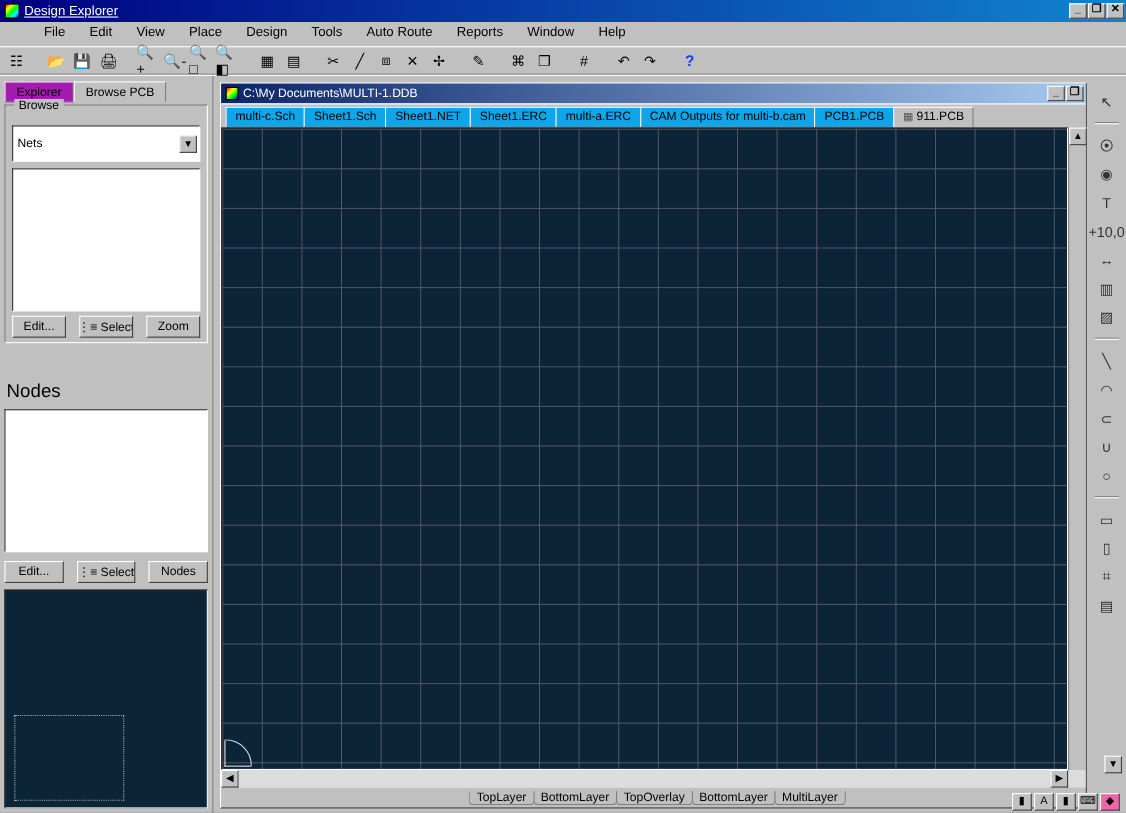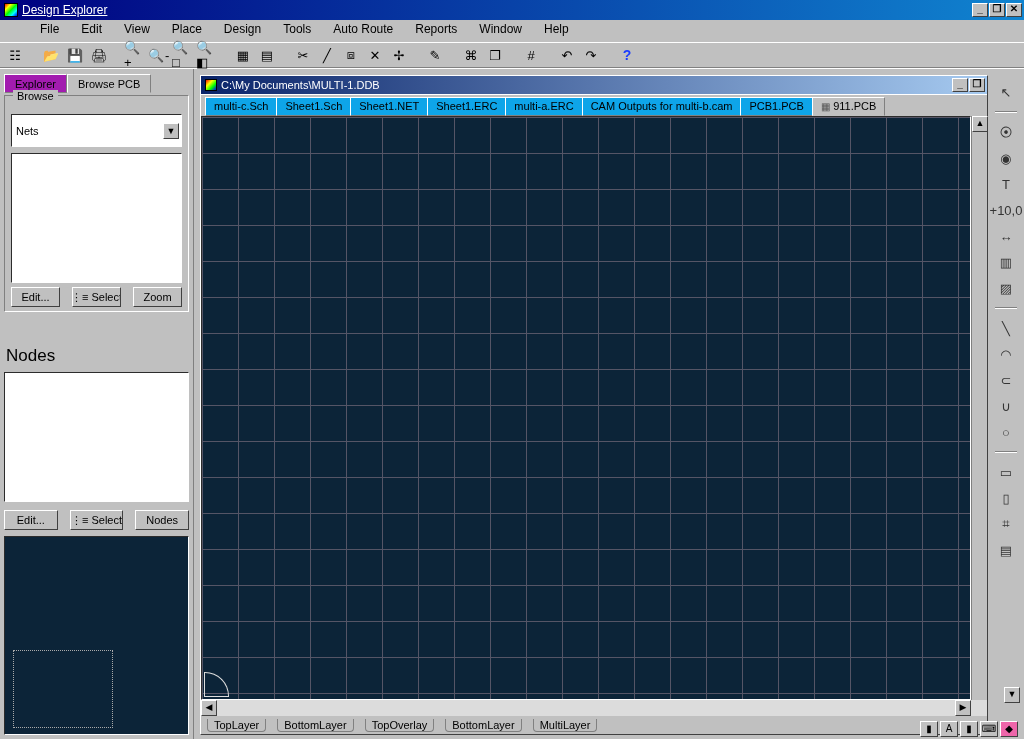--- a/index.html
+++ b/index.html
@@ -185,21 +185,21 @@
   width: 16px; height: 16px; background: #c0c0c0;
   border: 1px solid; border-color: #fff #404040 #404040 #fff;
   font-size: 9px; text-align: center; line-height: 13px;
 }
 .hscroll-row {
   height: 16px; display: flex; background: #dcdcdc;
 }
 .hscroll-row .track { flex: 1; background: #dcdcdc; }
 .layer-tabs {
   height: 18px; display: flex; align-items: center;
-  font-size: 11px; padding-left: 6px; gap: 12px;
+  font-size: 11px; padding-left: 6px; gap: 0; justify-content: center;
 }
 .ltab {
   padding: 0 6px; border: 1px solid #808080;
   border-top: none; border-radius: 0 0 4px 4px;
   background: #c0c0c0; margin-right: -1px;
 }
 .ltab.active { background: #c0c0c0; }
 
 
 .toolstrip {

